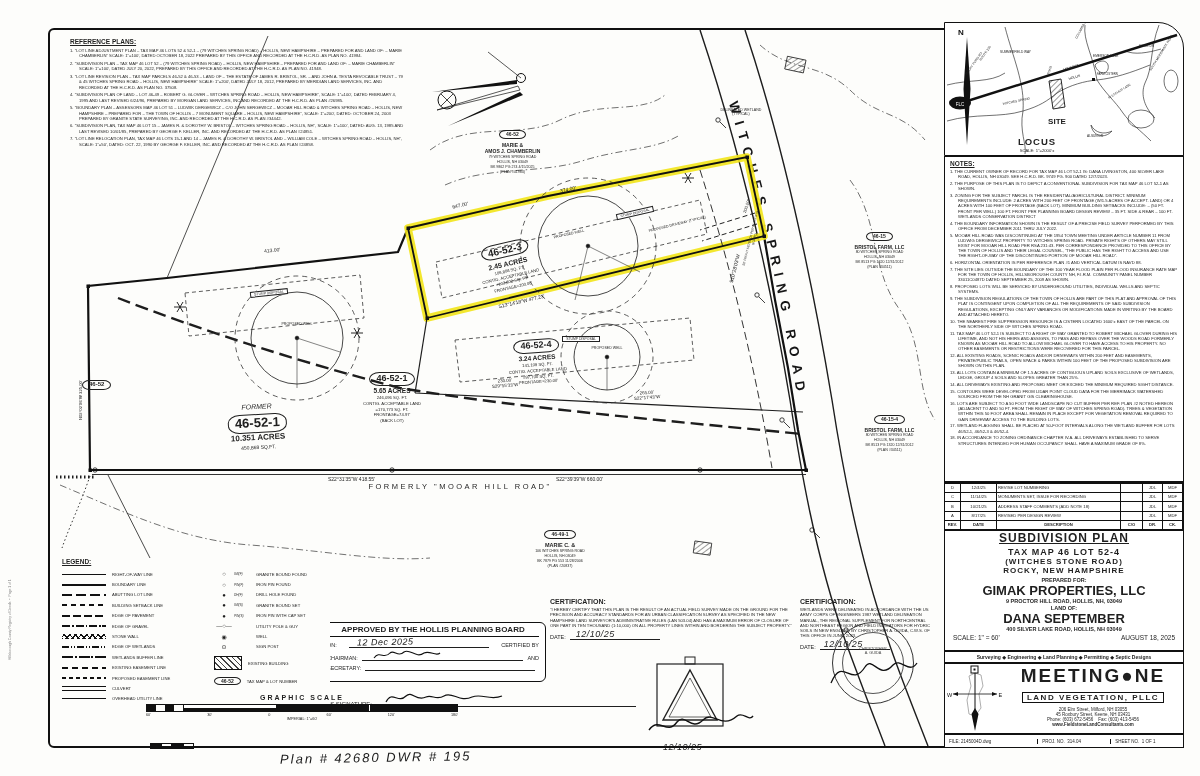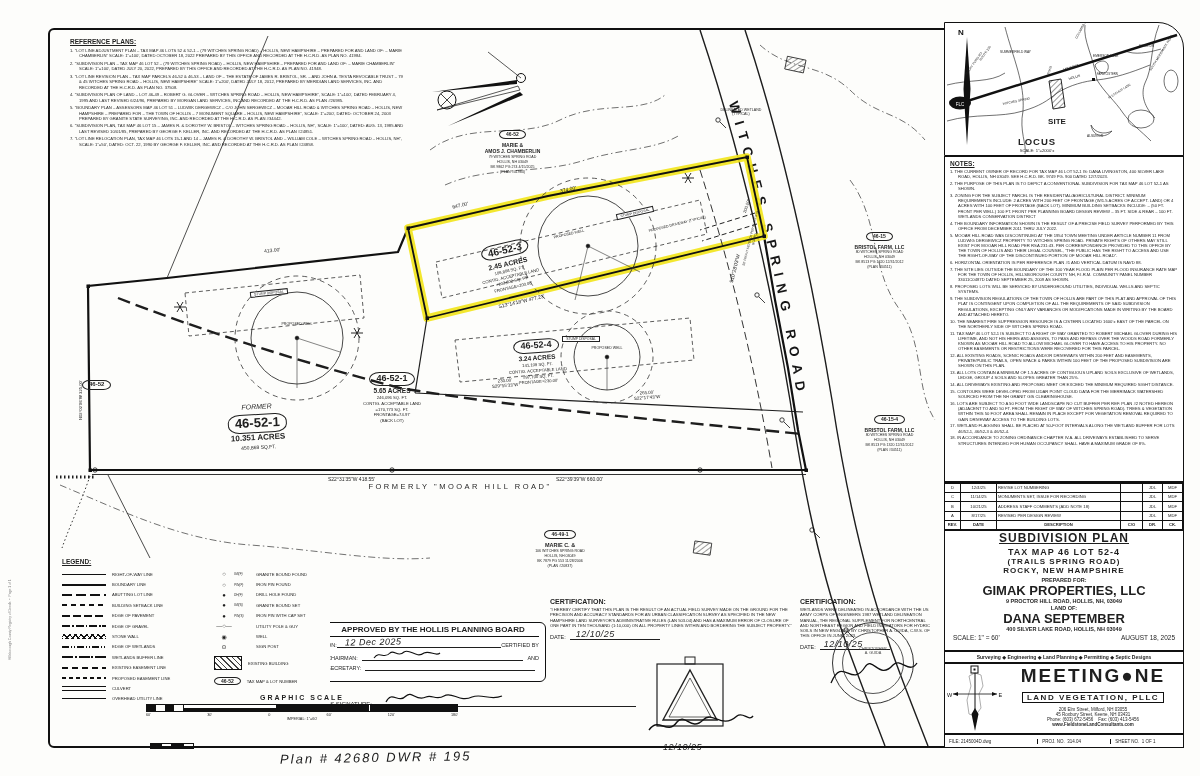--- a/index.html
+++ b/index.html
@@ -399,21 +399,21 @@
       <div class="b">DATE</div>
       <div class="b">DESCRIPTION</div>
       <div class="b">C/O</div>
       <div class="b">DR.</div>
       <div class="b">CK.</div>
   </div>
 
   <div class="panelbox ctr" style="left:944px;top:530px;width:240px;height:121px;">
     <div class="b f12" style="text-decoration:underline;letter-spacing:1px">SUBDIVISION PLAN</div>
     <div class="b f9" style="letter-spacing:1px;margin-top:2px">TAX MAP 46 LOT 52-4</div>
-    <div class="b f8" style="letter-spacing:1px">(TRAILS SPRING ROAD)</div>
+    <div class="b f8" style="letter-spacing:1px">(WITCHES STONE ROAD)</div>
     <div class="b f8" style="letter-spacing:1px">ROCKY, NEW HAMPSHIRE</div>
     <div class="b f55" style="margin-top:2px">PREPARED FOR:</div>
     <div class="b f13">GIMAK PROPERTIES, LLC</div>
     <div class="b f55">9 PROCTOR HILL ROAD, HOLLIS, NH, 03049</div>
     <div class="b f55" style="margin-top:1px">LAND OF:</div>
     <div class="b f13">DANA SEPTEMBER</div>
     <div class="b f55">400 SILVER LAKE ROAD, HOLLIS, NH 03049</div>
     <div style="display:flex;justify-content:space-between;padding:2px 8px 0 8px">
       <span class="f65">SCALE:  1" =    60'</span>
       <span class="f65">AUGUST 18, 2025</span>
@@ -448,21 +448,21 @@
   <div class="panelbox" style="left:944px;top:734px;width:240px;height:14px;display:flex;align-items:center;font-size:4.5px">
     <div style="flex:1.3;padding-left:4px;border-right:.8px solid #111"><span>FILE:</span> <span>2145004D.dwg</span></div>
     <div style="flex:1;padding-left:4px;border-right:.8px solid #111"><span>PROJ. NO.</span>&nbsp;&nbsp;<span>314.04</span></div>
     <div style="flex:1;padding-left:4px"><span>SHEET NO.</span>&nbsp;&nbsp;<span>1 OF 1</span></div>
   </div>
 
   <div class="abs" style="left:320px;top:622px;width:226px;height:60px;border:1.6px solid #111;border-radius:6px;background:#fff;z-index:2;box-sizing:border-box;padding:2px 6px">
     <div class="ctr b f8" style="border-bottom:1px solid #111;padding-bottom:2px">APPROVED BY THE HOLLIS PLANNING BOARD</div>
     <div class="f55" style="display:flex;align-items:flex-end;margin-top:4px">
       <span>ON:</span>
-      <span class="sigline" style="flex:1;margin:0 0;position:relative">
+      <span class="sigline" style="flex:1;margin:0 12px;position:relative">
         <span class="hand f9" style="position:absolute;left:8px;bottom:0;transform:rotate(-1deg)">12 Dec 2025</span>&nbsp;
       </span>
       <span>CERTIFIED  BY</span>
     </div>
     <div class="f55" style="display:flex;align-items:flex-end;margin-top:3px">
       <span>CHAIRMAN:</span>
       <span class="sigline" style="flex:1;margin:0 4px;position:relative;height:9px">
         <svg width="70" height="12" style="position:absolute;left:10px;bottom:-1px">
             <path d="M2,9 C8,1 12,11 18,4 C22,0 26,9 32,3 C38,-1 44,10 52,4 C58,1 64,8 68,4" stroke="#111" stroke-width="1.1" fill="none"></path>
           </svg>&nbsp;

